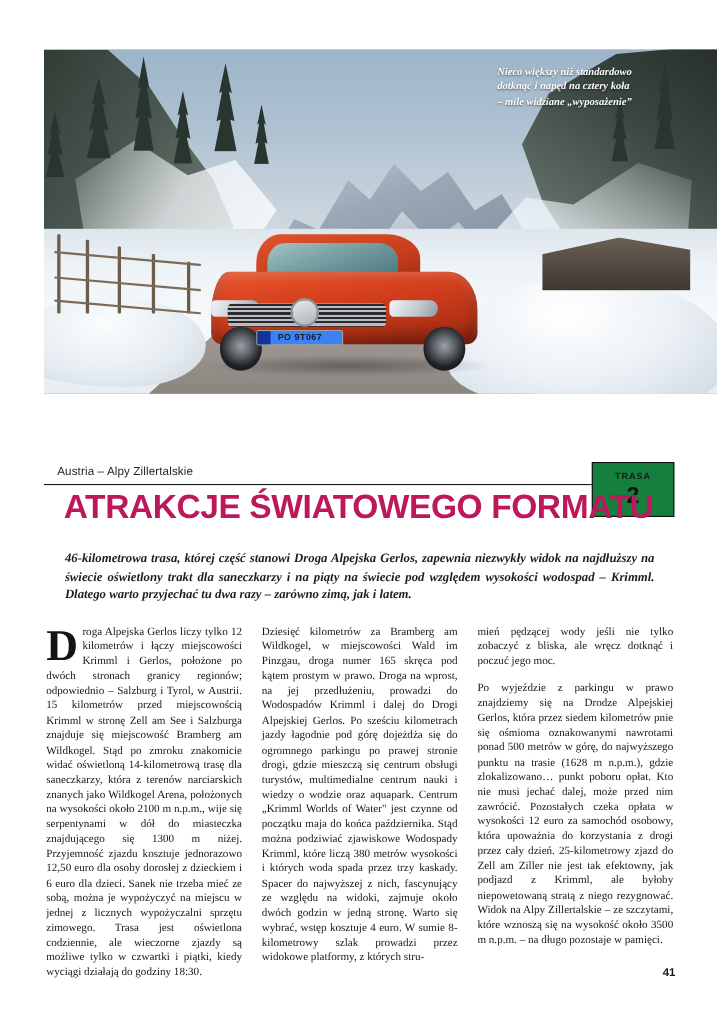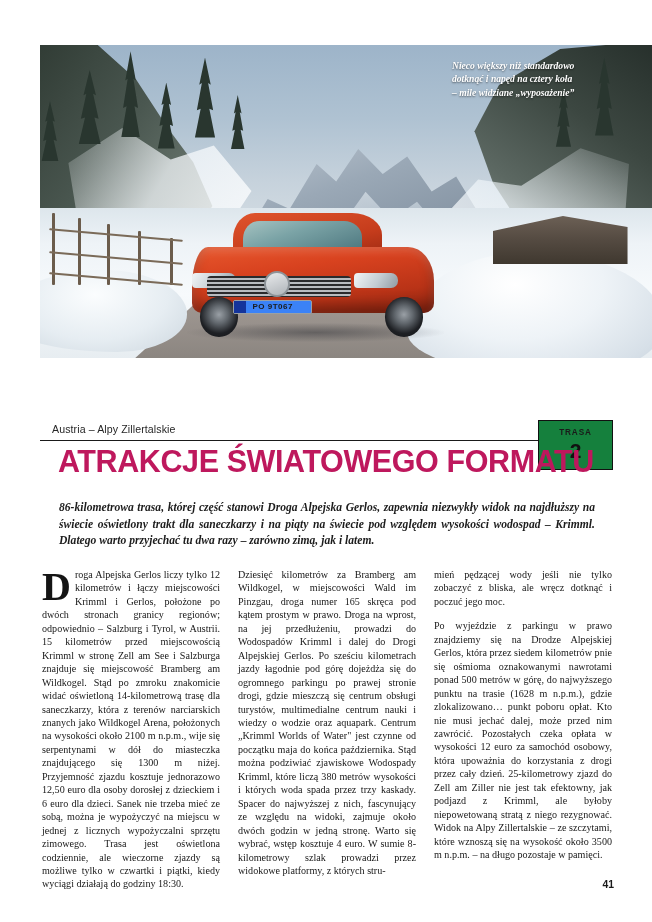--- a/index.html
+++ b/index.html
@@ -376,21 +376,21 @@
   <div class="kicker-rule"></div>
   <div class="kicker">Austria – Alpy Zillertalskie</div>
   <div class="trasa-box">
     <div class="trasa-label">TRASA</div>
     <div class="trasa-num">2</div>
   </div>
 </div>
 
 <h1 class="headline">ATRAKCJE ŚWIATOWEGO FORMATU</h1>
 
-<div class="lead">86-kilometrowa trasa, której część stanowi Droga Alpejska Gerlos, zapewnia niezwykły widok na najdłuższy na świecie oświetlony trakt dla saneczkarzy i na piąty na świecie pod względem wysokości wodospad – Krimml. Dlatego warto przyjechać tu dwa razy – zarówno zimą, jak i latem.</div>
+<div class="lead">46-kilometrowa trasa, której część stanowi Droga Alpejska Gerlos, zapewnia niezwykły widok na najdłuższy na świecie oświetlony trakt dla saneczkarzy i na piąty na świecie pod względem wysokości wodospad – Krimml. Dlatego warto przyjechać tu dwa razy – zarówno zimą, jak i latem.</div>
 
 <div class="cols">
   <div class="col">
     <p class="dropcap-para">Droga Alpejska Gerlos liczy tylko 12 kilometrów i łączy miejscowości Krimml i Gerlos, położone po dwóch stronach granicy regionów; odpowiednio – Salzburg i Tyrol, w Austrii. 15 kilometrów przed miejscowością Krimml w stronę Zell am See i Salzburga znajduje się miejscowość Bramberg am Wildkogel. Stąd po zmroku znakomicie widać oświetloną 14-kilometrową trasę dla saneczkarzy, która z terenów narciarskich znanych jako Wildkogel Arena, położonych na wysokości około 2100 m n.p.m., wije się serpentynami w dół do miasteczka znajdującego się 1300 m niżej. Przyjemność zjazdu kosztuje jednorazowo 12,50 euro dla osoby dorosłej z dzieckiem i 6 euro dla dzieci. Sanek nie trzeba mieć ze sobą, można je wypożyczyć na miejscu w jednej z licznych wypożyczalni sprzętu zimowego. Trasa jest oświetlona codziennie, ale wieczorne zjazdy są możliwe tylko w czwartki i piątki, kiedy wyciągi działają do godziny 18:30.</p>
   </div>
   <div class="col">
     <p>Dziesięć kilometrów za Bramberg am Wildkogel, w miejscowości Wald im Pinzgau, droga numer 165 skręca pod kątem prostym w prawo. Droga na wprost, na jej przedłużeniu, prowadzi do Wodospadów Krimml i dalej do Drogi Alpejskiej Gerlos. Po sześciu kilometrach jazdy łagodnie pod górę dojeżdża się do ogromnego parkingu po prawej stronie drogi, gdzie mieszczą się centrum obsługi turystów, multimedialne centrum nauki i wiedzy o wodzie oraz aquapark. Centrum „Krimml Worlds of Water" jest czynne od początku maja do końca października. Stąd można podziwiać zjawiskowe Wodospady Krimml, które liczą 380 metrów wysokości i których woda spada przez trzy kaskady. Spacer do najwyższej z nich, fascynujący ze względu na widoki, zajmuje około dwóch godzin w jedną stronę. Warto się wybrać, wstęp kosztuje 4 euro. W sumie 8-kilometrowy szlak prowadzi przez widokowe platformy, z których stru-</p>
   </div>
   <div class="col">
     <p>mień pędzącej wody jeśli nie tylko zobaczyć z bliska, ale wręcz dotknąć i poczuć jego moc.</p>

